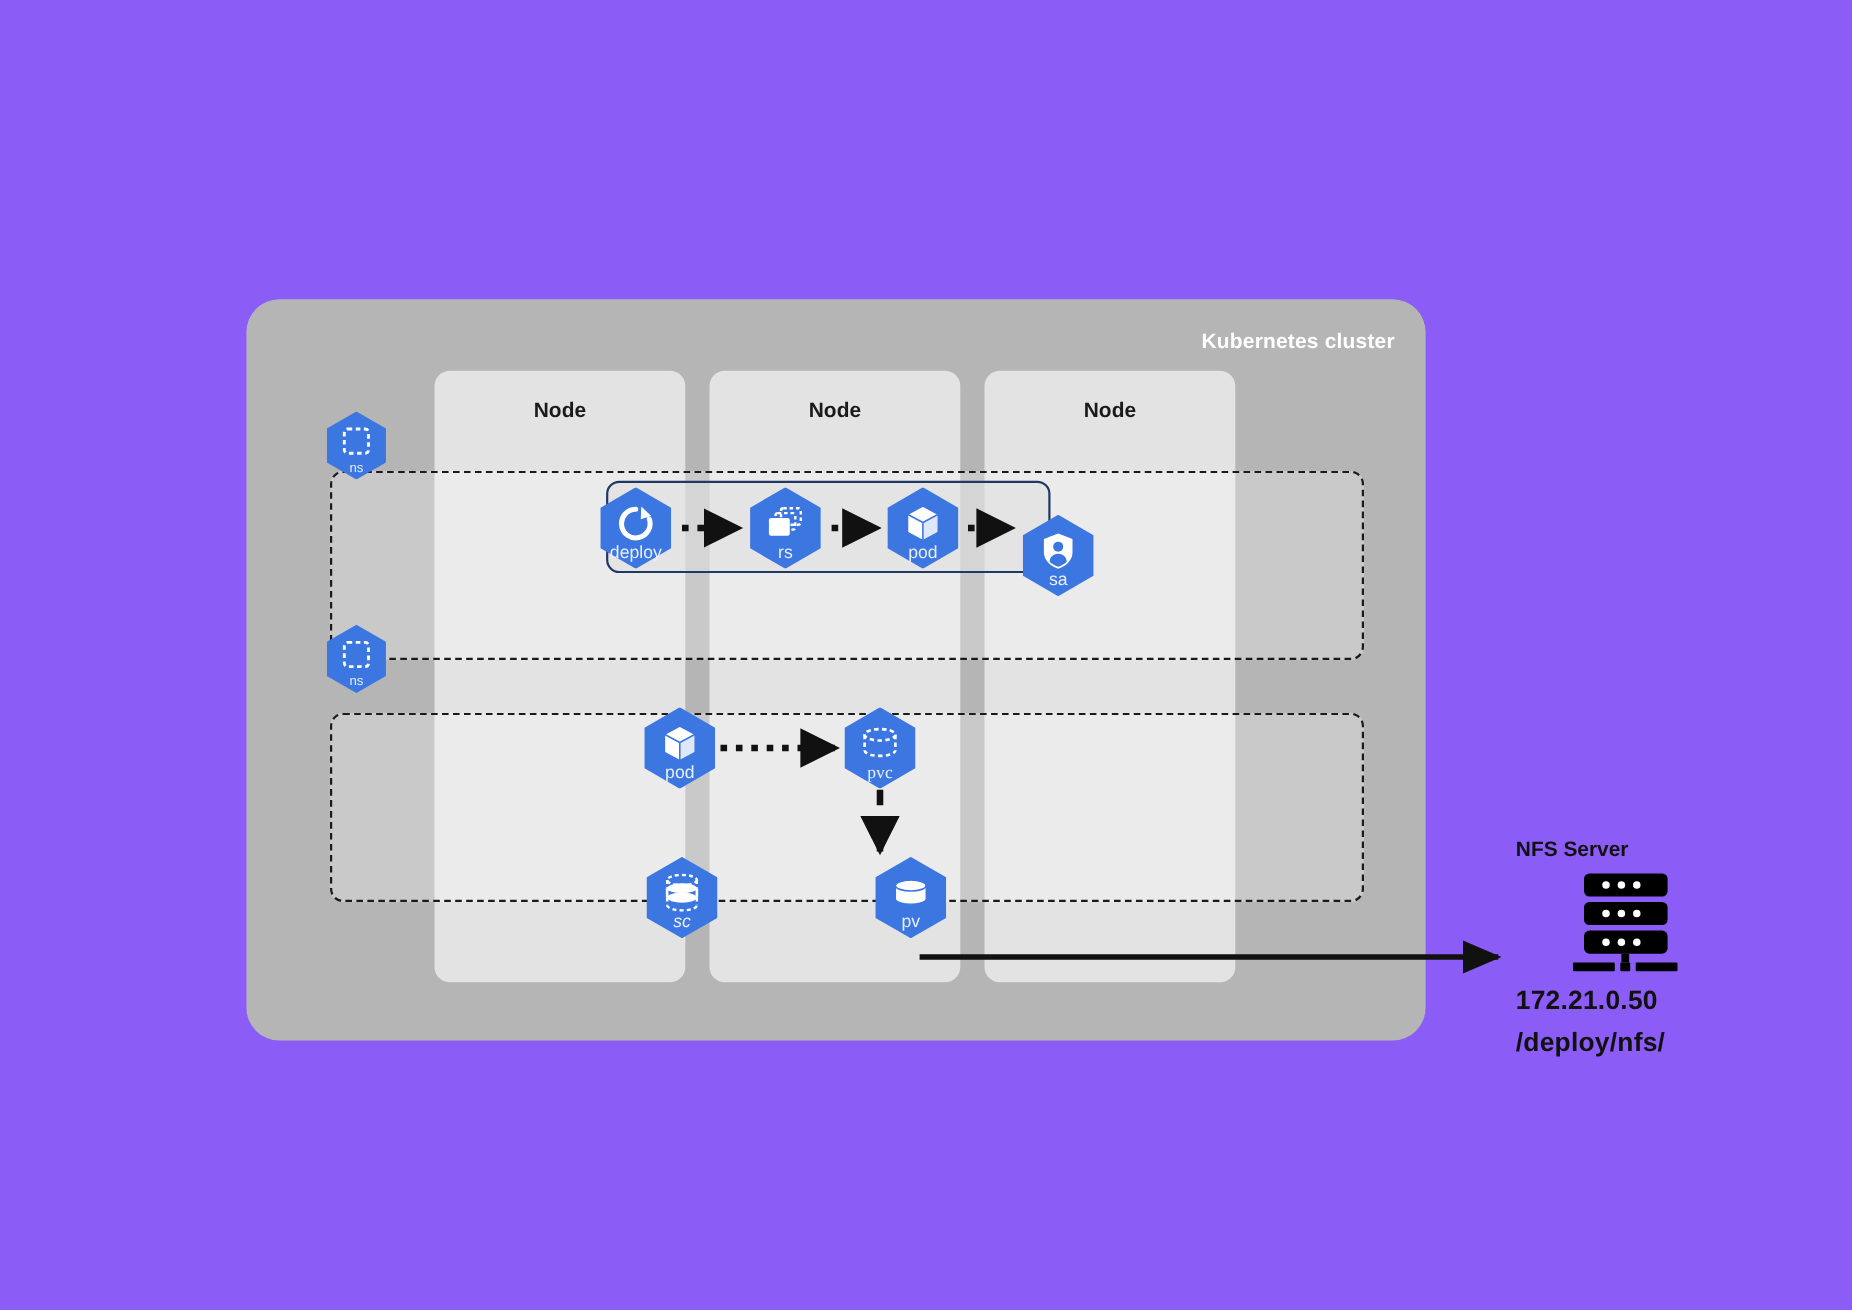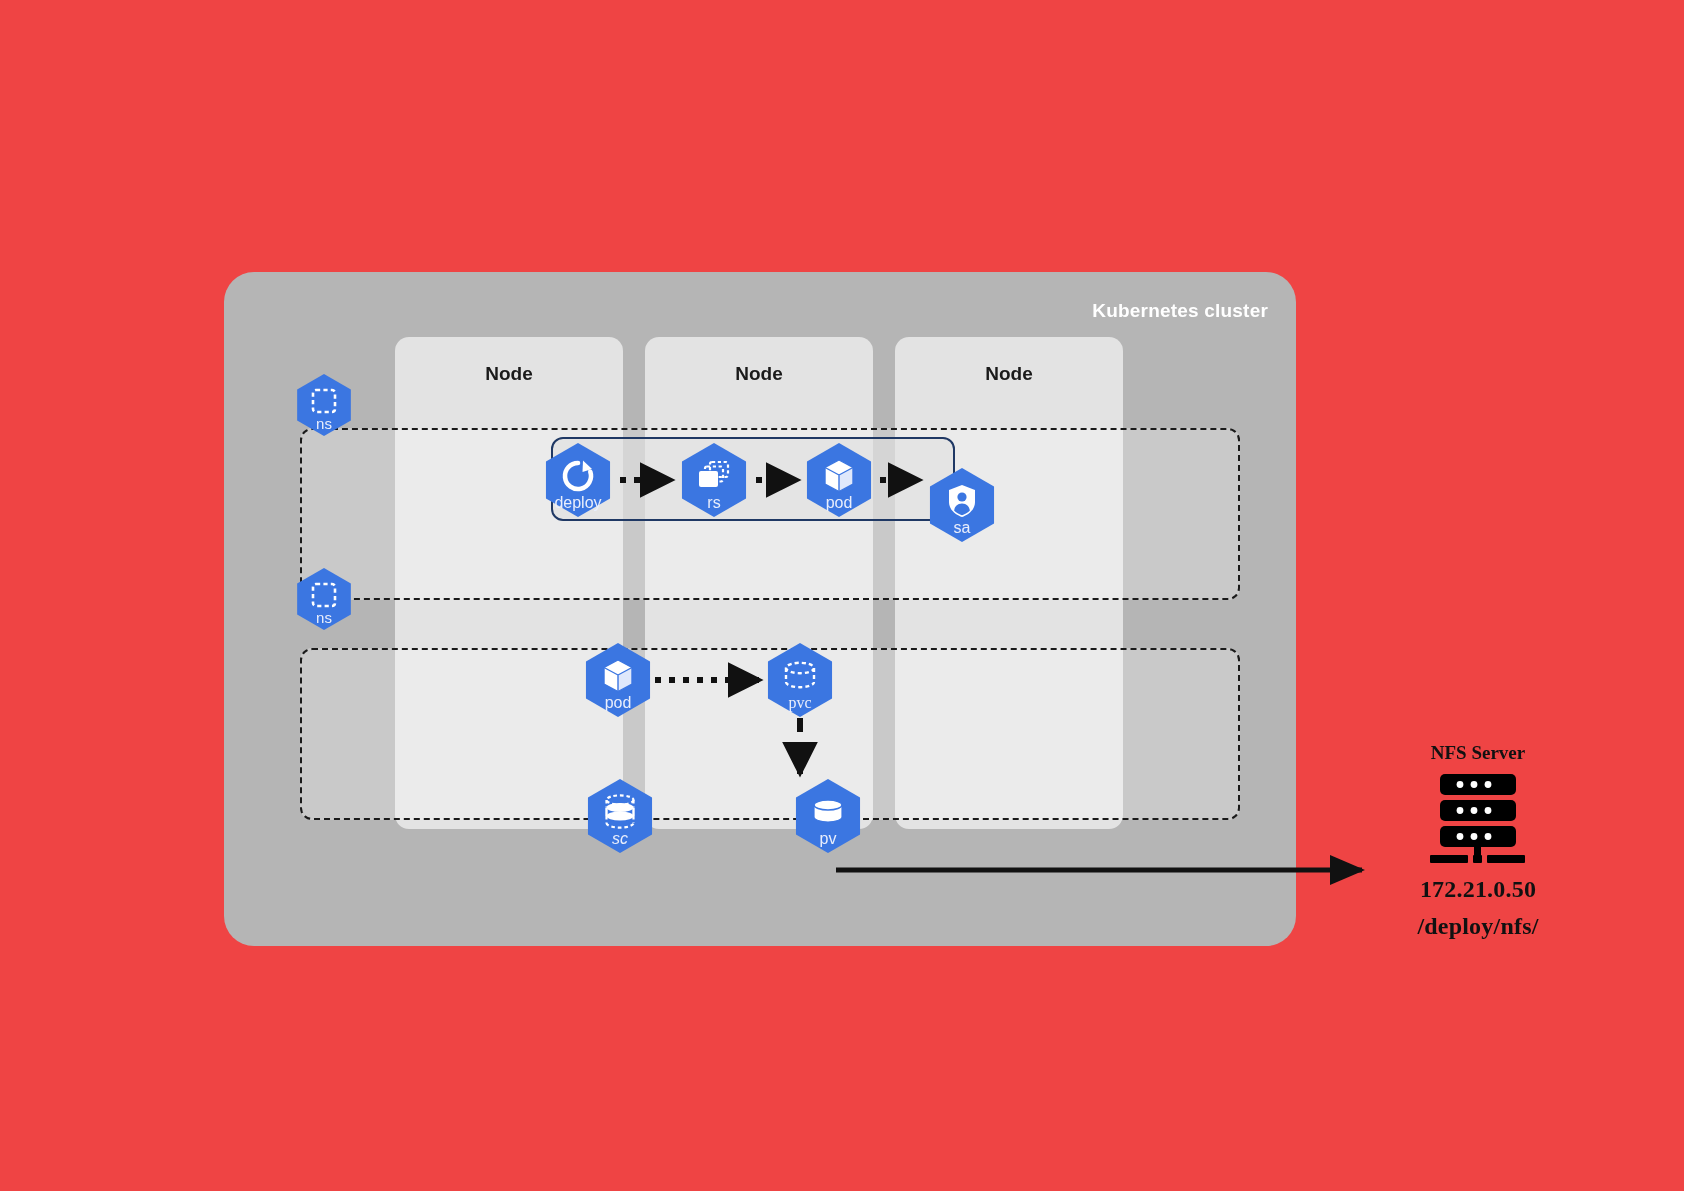--- a/index.html
+++ b/index.html
@@ -7,21 +7,21 @@
     width: 1684px;
     height: 1191px;
     background: #ffffff;
     font-family: "Liberation Sans", sans-serif;
     overflow: hidden;
   }
   #stage {
     position: relative;
     width: 1684px;
     height: 1191px;
-    background: #ef4444;
+    background: #8b5cf6;
   }
 
   
   .cluster-panel {
     position: absolute;
     left: 224px;
     top: 272px;
     width: 1072px;
     height: 674px;
     background: #b5b5b5;
@@ -36,21 +36,21 @@
     font-weight: bold;
     letter-spacing: 0.2px;
     white-space: nowrap;
   }
 
   
   .node-col {
     position: absolute;
     top: 337px;
     width: 228px;
-    height: 492px;
+    height: 556px;
     background: #e3e3e3;
     border-radius: 14px;
   }
   .node-col.n1 { left: 395px; }
   .node-col.n2 { left: 645px; }
   .node-col.n3 { left: 895px; }
   .node-label {
     position: absolute;
     top: 26px;
     left: 0;
@@ -93,21 +93,21 @@
     align-items: center;
     justify-content: center;
     padding-bottom: 8px;
   }
   .k8s-node .cap {
     position: absolute;
     bottom: 5px;
     left: 0;
     width: 100%;
     text-align: center;
-    font-size: 15px;
+    font-size: 12px;
     color: #e9eefc;
     line-height: 1;
     pointer-events: none;
   }
   .k8s-node.big { width: 74px; height: 74px; }
   .k8s-node.big .cap { font-size: 16px; bottom: 6px; }
 
   
   #ns-top    { left: 293px; top: 374px; }
   #ns-bottom { left: 293px; top: 568px; }
@@ -136,24 +136,23 @@
   #sc     { left: 583px;  top: 779px; font-style: italic; }
   #pv     { left: 791px;  top: 779px; }
 
   
   .conn { position: absolute; }
 
   
   .nfs-group {
     position: absolute;
     left: 1378px;
-    top: 742px;
+    top: 762px;
     width: 200px;
-    text-align: center;
-    font-family: Liberation Serif, serif;
+    text-align: left;
   }
   .nfs-title {
     font-size: 19px;
     font-weight: bold;
     color: #111111;
     margin-bottom: 8px;
   }
   .nfs-ip, .nfs-path {
     font-size: 24px;
     font-weight: bold;

